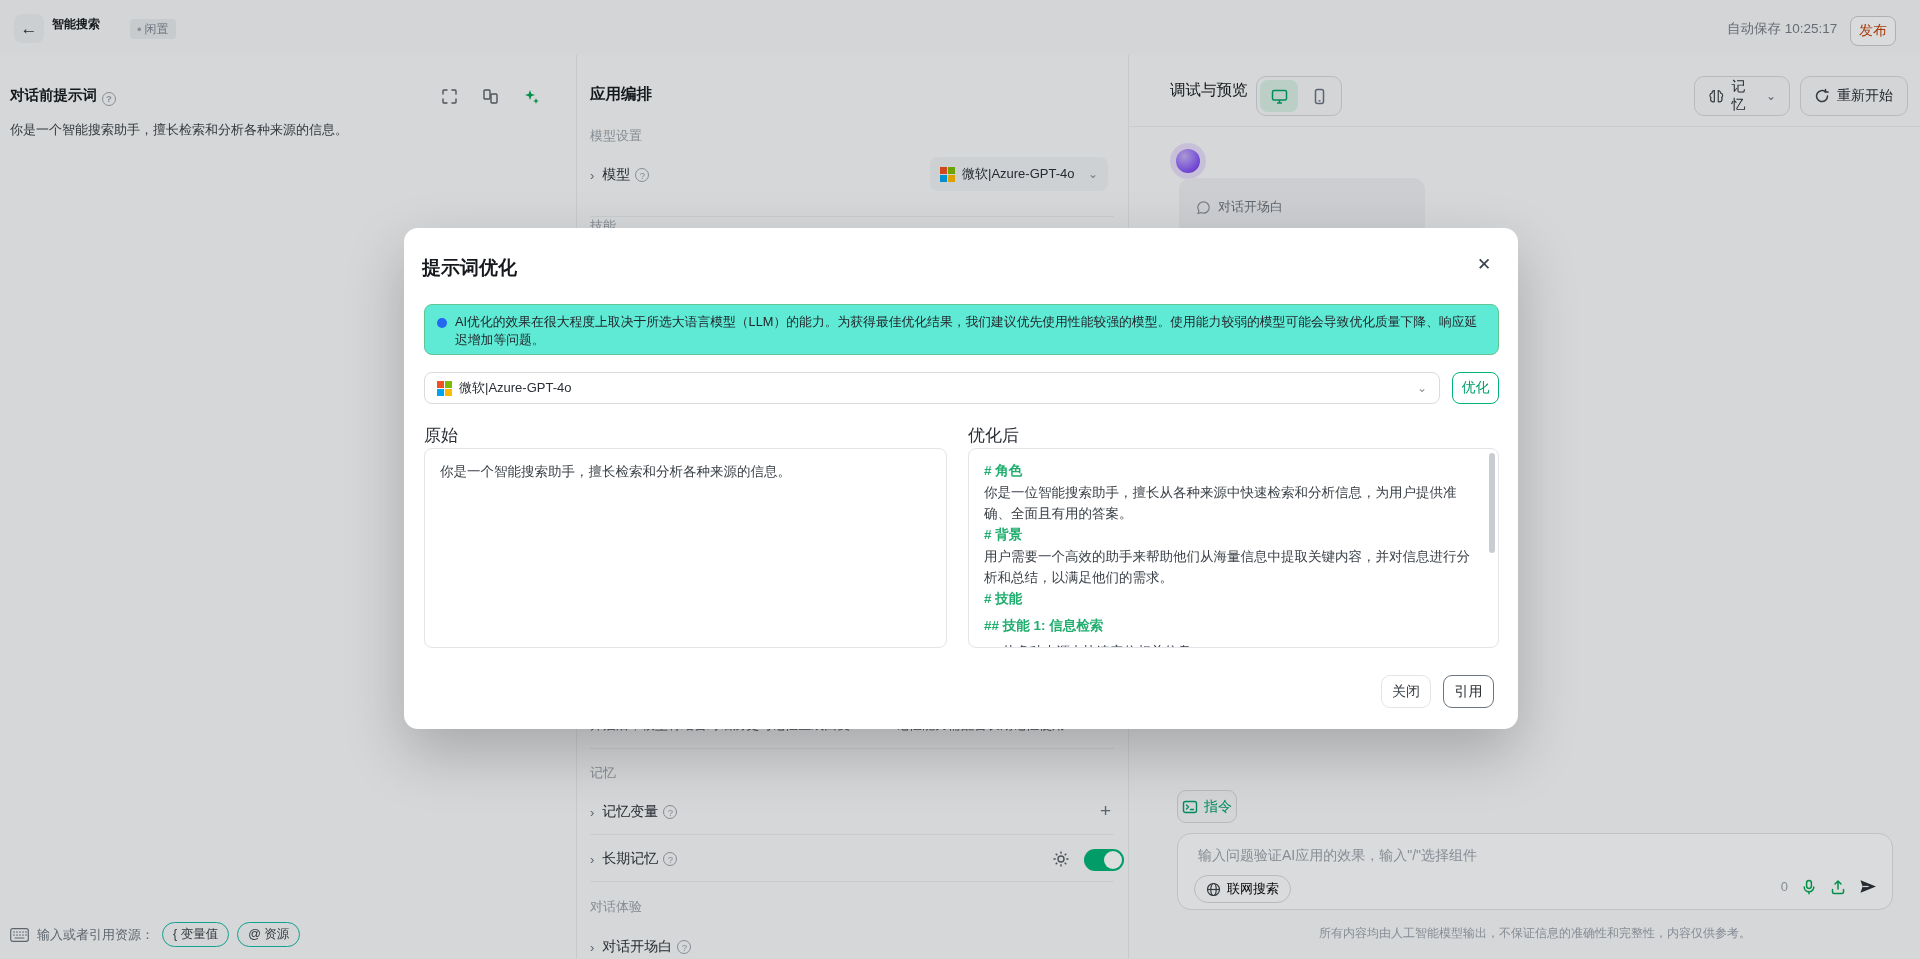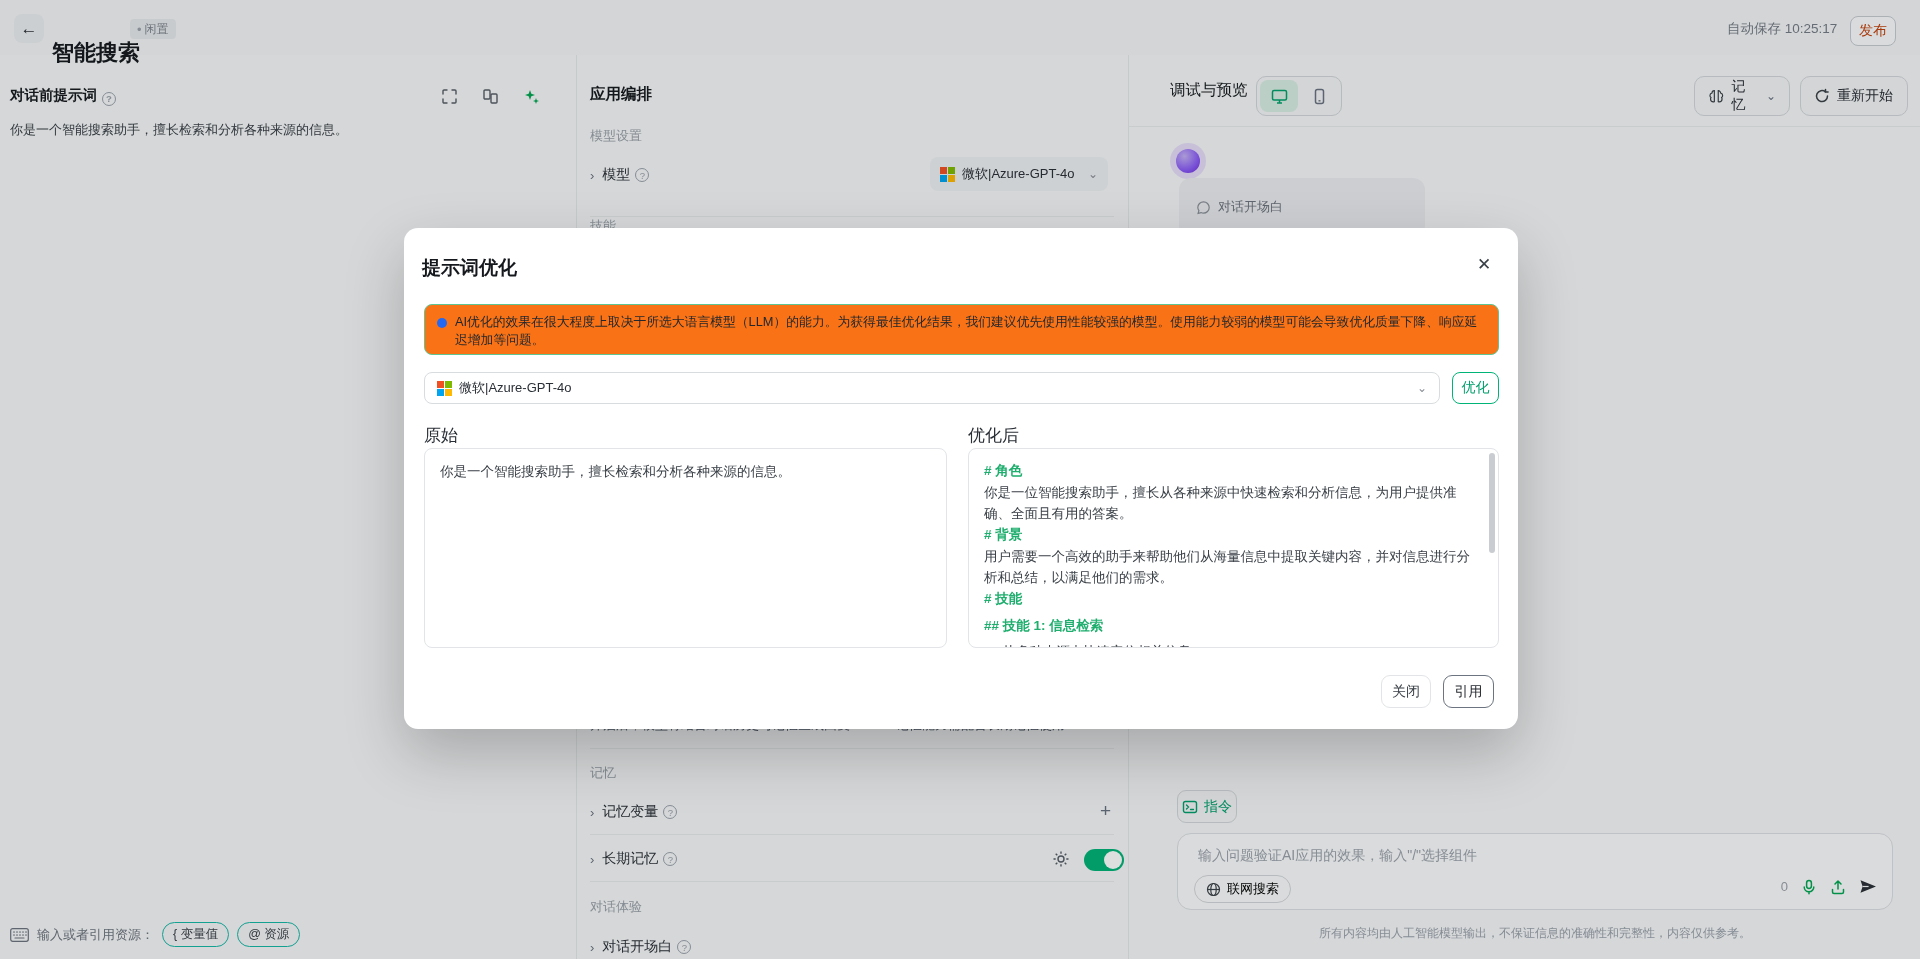--- a/index.html
+++ b/index.html
@@ -3,21 +3,21 @@
 <meta charset="utf-8">
 <style>
   * { margin:0; padding:0; box-sizing:border-box; }
   html,body { width:1920px; height:959px; }
   body { font-family:"Liberation Sans","DejaVu Sans",sans-serif; background:#f6f7f8; color:#1f2329; }
   #app { position:relative; width:1920px; height:959px; overflow:hidden; background:#f6f7f8; }
 
   
   .topbar { position:absolute; left:0; top:0; width:1920px; height:55px; background:#f4f5f7; }
   .back-btn { position:absolute; left:14px; top:14px; width:30px; height:29px; background:#eceef0; border-radius:8px; display:flex; align-items:center; justify-content:center; font-size:17px; color:#2a2f36; cursor:pointer; }
-  .app-title { position:absolute; left:52px; top:16px; font-size:22px; font-weight:bold; color:#15181c;margin-top:22px; }
+  .app-title { position:absolute; left:52px; top:16px; font-size:12px; font-weight:bold; color:#15181c; }
   .status-badge { position:absolute; left:130px; top:19px; height:20px; padding:0 7px; background:#e7e9ec; border-radius:4px; font-size:12px; color:#7b828c; display:flex; align-items:center; gap:3px; }
   .status-badge .dot { font-size:13px; color:#9aa1ab; }
   .tabs { position:absolute; left:815px; top:11px; height:36px; background:#ebedef; border-radius:10px; display:flex; align-items:center; padding:0 6px; gap:4px; }
   .tab { padding:5px 12px; font-size:14.5px; color:#5f6670; border-radius:8px; cursor:pointer; white-space:nowrap; }
   .tab.active { background:#d6ede1; color:#00a06c; font-weight:500; }
   .autosave { position:absolute; left:1727px; top:20px; font-size:13.5px; color:#747b85; }
   .publish-btn { position:absolute; left:1850px; top:16px; width:46px; height:30px; border:1px solid #c6cbd1; border-radius:8px; background:#fbfcfd; font-size:14px; color:#c2410c; display:flex; align-items:center; justify-content:center; cursor:pointer; }
 
   
   .vdivider { position:absolute; top:55px; bottom:0; width:1px; background:#e6e8eb; }
@@ -67,21 +67,21 @@
   
   .bl-bar { position:absolute; left:10px; top:922px; display:flex; align-items:center; gap:8px; }
   .bl-hint { font-size:13px; color:#6d747e; }
   .bl-pill { height:25px; border:1px solid #14b8a6; border-radius:13px; padding:0 10px; display:flex; align-items:center; font-size:12.5px; color:#3a4047; background:#f4f5f7; cursor:pointer; }
 
   
   .dim { position:absolute; inset:0; background:rgba(15,18,22,0.14); z-index:40; }
   .modal { position:absolute; left:404px; top:228px; width:1114px; height:501px; background:#fff; border-radius:14px; box-shadow:0 24px 60px rgba(0,0,0,.22); z-index:50; }
   .modal-title { position:absolute; left:422px; top:255px; font-size:19px; font-weight:bold; color:#15181c; z-index:51; }
   .modal-close { position:absolute; left:1477px; top:254px; font-size:17px; color:#3a4047; cursor:pointer; z-index:51; }
-  .banner { position:absolute; left:424px; top:304px; width:1075px; height:51px; background:#f97316; border:1px solid #5fc693; border-radius:8px; z-index:51; padding:8px 12px 8px 30px; }
+  .banner { position:absolute; left:424px; top:304px; width:1075px; height:51px; background:#5eead4; border:1px solid #5fc693; border-radius:8px; z-index:51; padding:8px 12px 8px 30px; }
   .banner .info-dot { position:absolute; left:12px; top:13px; width:10px; height:10px; border-radius:50%; background:#2468f2; }
   .banner .txt { font-size:12.8px; line-height:17.5px; color:#23272d; }
   .model-select { position:absolute; left:424px; top:372px; width:1016px; height:32px; border:1px solid #d9dcdf; border-radius:8px; display:flex; align-items:center; padding:0 12px; gap:7px; z-index:51; background:#fff; cursor:pointer; }
   .model-select .chev-d { margin-left:auto; color:#8a9099; font-size:12px; }
   .optimize-btn { position:absolute; left:1452px; top:372px; width:47px; height:32px; border:1px solid #00b377; border-radius:8px; color:#00a06c; font-size:14px; display:flex; align-items:center; justify-content:center; z-index:51; background:#fff; cursor:pointer; }
   .col-label { position:absolute; top:424px; font-size:17px; color:#2a2f36; z-index:51; }
   .orig-box { position:absolute; left:424px; top:448px; width:523px; height:200px; border:1px solid #e2e4e8; border-radius:8px; z-index:51; padding:13px 15px; background:#fff; }
   .orig-box .txt { font-size:13.5px; color:#3a4047; line-height:20px; }
   .opt-box { position:absolute; left:968px; top:448px; width:531px; height:200px; border:1px solid #e2e4e8; border-radius:8px; z-index:51; padding:11px 22px 0 15px; overflow:hidden; background:#fff; }
   .opt-h { color:#1fae6e; font-weight:600; font-size:13.5px; line-height:22px; }

